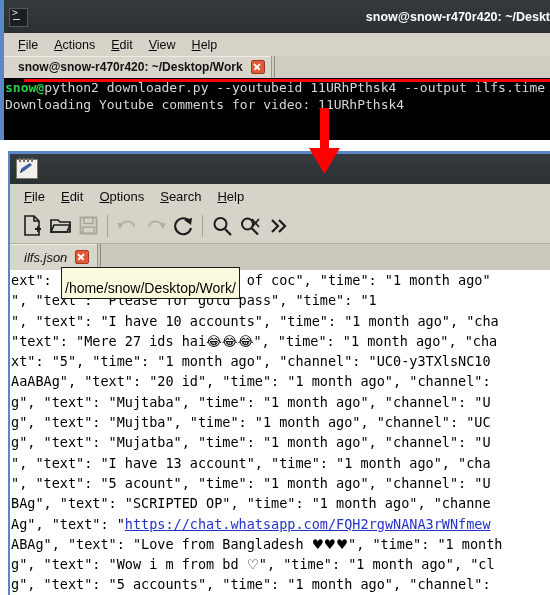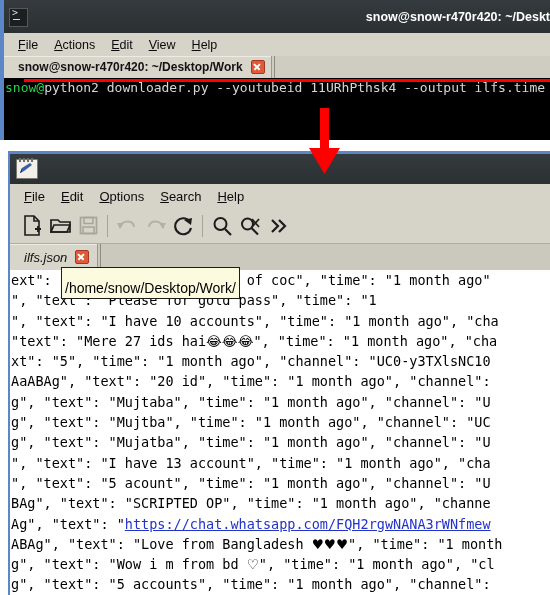--- a/index.html
+++ b/index.html
@@ -67,21 +67,21 @@
   .tab-close:after{transform:rotate(-45deg);}
   .term-tab-rest{flex:1;background:#cfccc2;border-left:1px solid #8e8a7f;margin-left:2px;}
 
   .term-body{
     position:absolute;left:4px;top:78px;width:546px;height:62px;
     background:#000000;overflow:hidden;
     font-family:"DejaVu Sans Mono",monospace;font-size:13px;line-height:17px;
     color:#d6d6d6;padding:1px 0 0 1px;box-sizing:border-box;
   }
   .tline{white-space:pre;}
-  .prompt{color:#24d14a;font-weight:normal;}
+  .prompt{color:#24d14a;font-weight:bold;}
   .cursorblk{background:#c8c8c8;color:#000000;}
 
   
   .red-underline{
     position:absolute;left:24px;top:79px;width:526px;height:3px;background:#fe0000;z-index:6;
   }
 
   
   .white-gap{position:absolute;left:0;top:140px;width:550px;height:11px;background:#ffffff;}
 
@@ -176,20 +176,21 @@
     <div class="term-tabbar">
       <div class="term-tab">
         <span class="term-tab-label">snow@snow-r470r420: ~/Desktop/Work</span>
         <span class="tab-close"></span>
       </div>
       <div class="term-tab-rest"></div>
     </div>
 
     <div class="term-body">
       <div class="tline"><span class="prompt">snow@</span><span>python2 downloader.py --youtubeid 11URhPthsk4 --output ilfs.time</span></div>
+      <div class="tline">Downloading Youtube comments for video: 11URhPthsk4</div>
     </div>
   </div>
 
   <div class="red-underline"></div>
 
   <div class="white-gap"></div>
 
   <svg class="arrow" viewBox="0 0 40 70">
     <rect x="15" y="0" width="9" height="46" fill="#fe0000"></rect>
     <polygon points="4,40 35,40 19.5,66" fill="#fe0000"></polygon>

